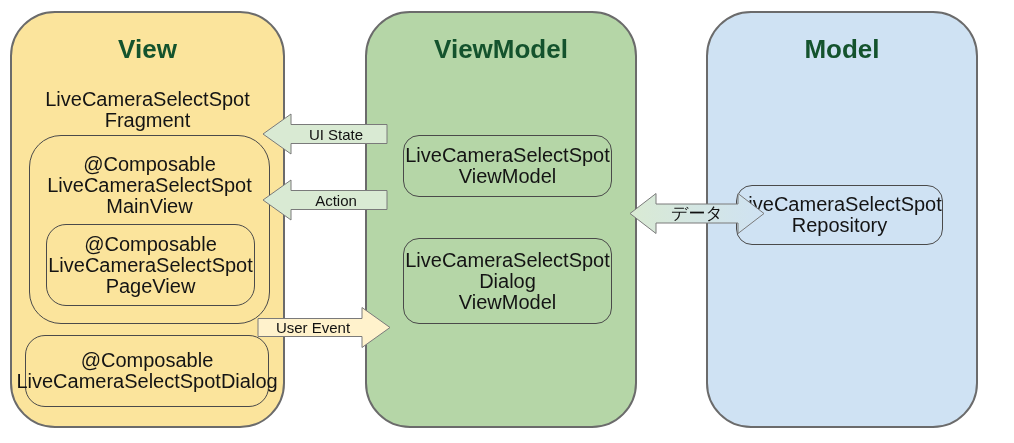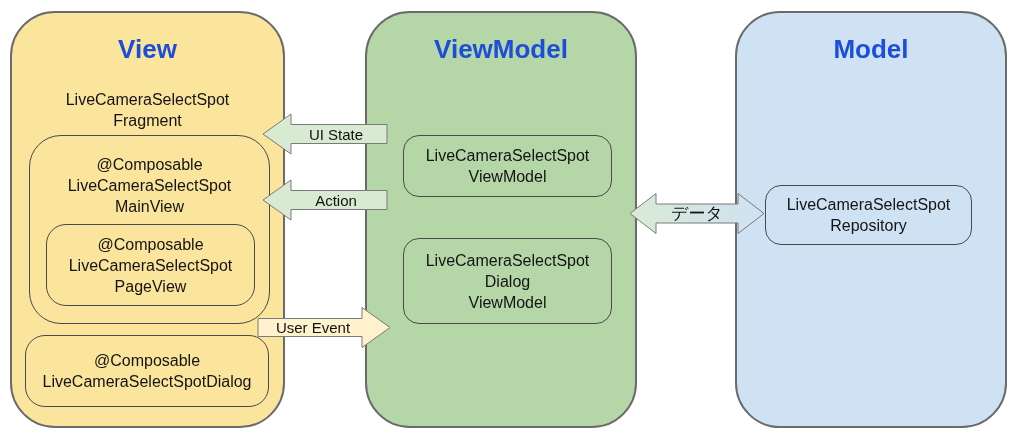--- a/index.html
+++ b/index.html
@@ -3,24 +3,24 @@
 <meta charset="utf-8">
 <style>
   html,body{margin:0;padding:0;background:#ffffff;}
   .canvas{
     position:relative;width:1014px;height:443px;background:#ffffff;overflow:hidden;
     font-family:"Liberation Sans","DejaVu Sans",sans-serif;color:#111111;
   }
   .col{position:absolute;top:11px;height:417px;border:2px solid #6b6b6b;border-radius:45px;box-sizing:border-box;}
   .col-view{left:10px;width:275px;background:#fbe49c;}
   .col-viewmodel{left:365px;width:272px;background:#b5d6a7;}
-  .col-model{left:735px;width:272px;background:#cfe2f3;}
+  .col-model{left:706px;width:272px;background:#cfe2f3;}
   .col-title{position:absolute;top:21px;left:0;width:100%;text-align:center;
-    font-size:26px;font-weight:700;color:#1d4ed8;}
-  .txt{white-space:pre-line;text-align:center;font-size:16px;line-height:21px;color:#141414;}
+    font-size:26px;font-weight:700;color:#14532d;}
+  .txt{white-space:pre-line;text-align:center;font-size:20px;line-height:21px;color:#141414;}
   .box{position:absolute;border:1.5px solid #4a4a4a;box-sizing:border-box;background:transparent;}
   .flexc{display:flex;align-items:center;justify-content:center;}
   
   .fragment-label{position:absolute;top:76px;left:0;width:100%;}
   .box-mainview{left:17px;top:122px;width:241px;height:189px;border-radius:32px;}
   .mainview-label{position:absolute;top:18px;left:0;width:100%;}
   .box-pageview{left:16px;top:88px;width:209px;height:82px;border-radius:20px;}
   .box-dialog{left:13px;top:322px;width:244px;height:72px;border-radius:20px;}
   
   .box-vm{left:36px;top:122px;width:209px;height:62px;border-radius:16px;}

